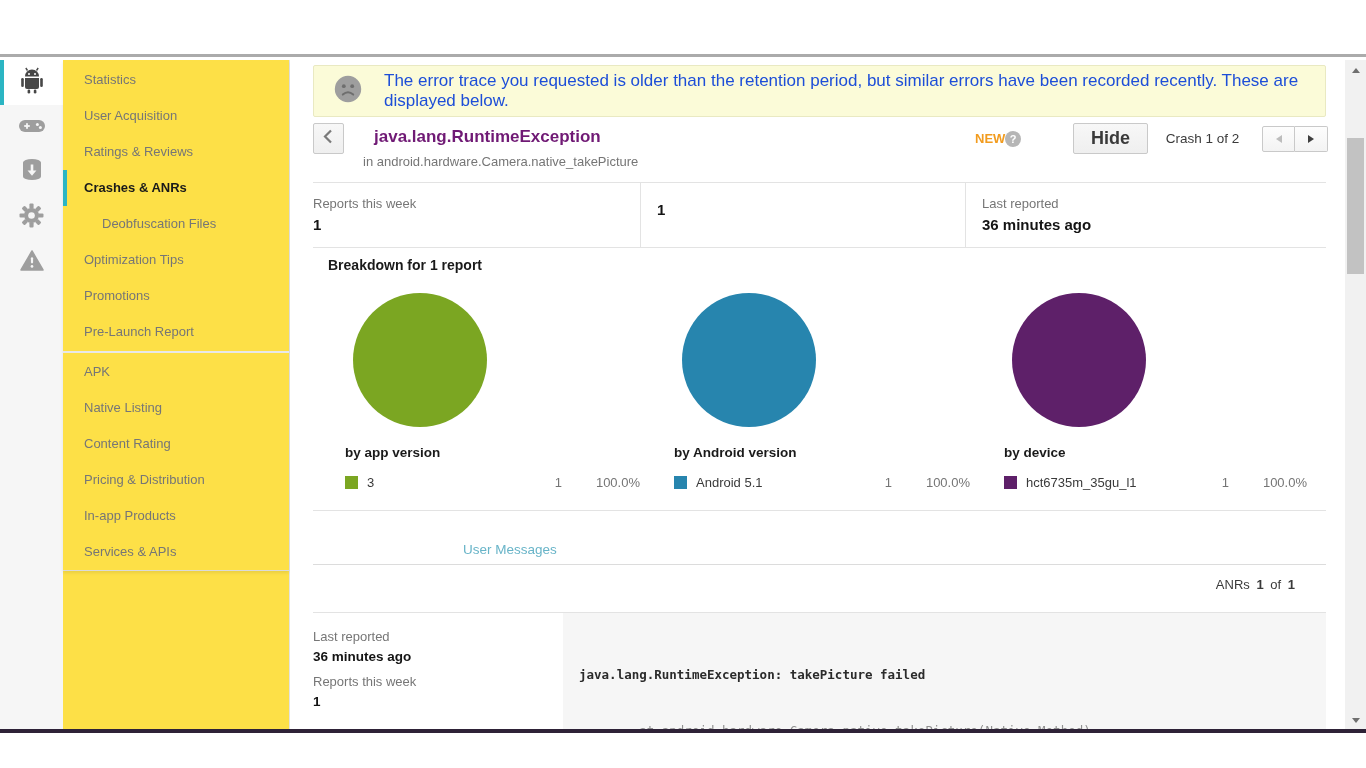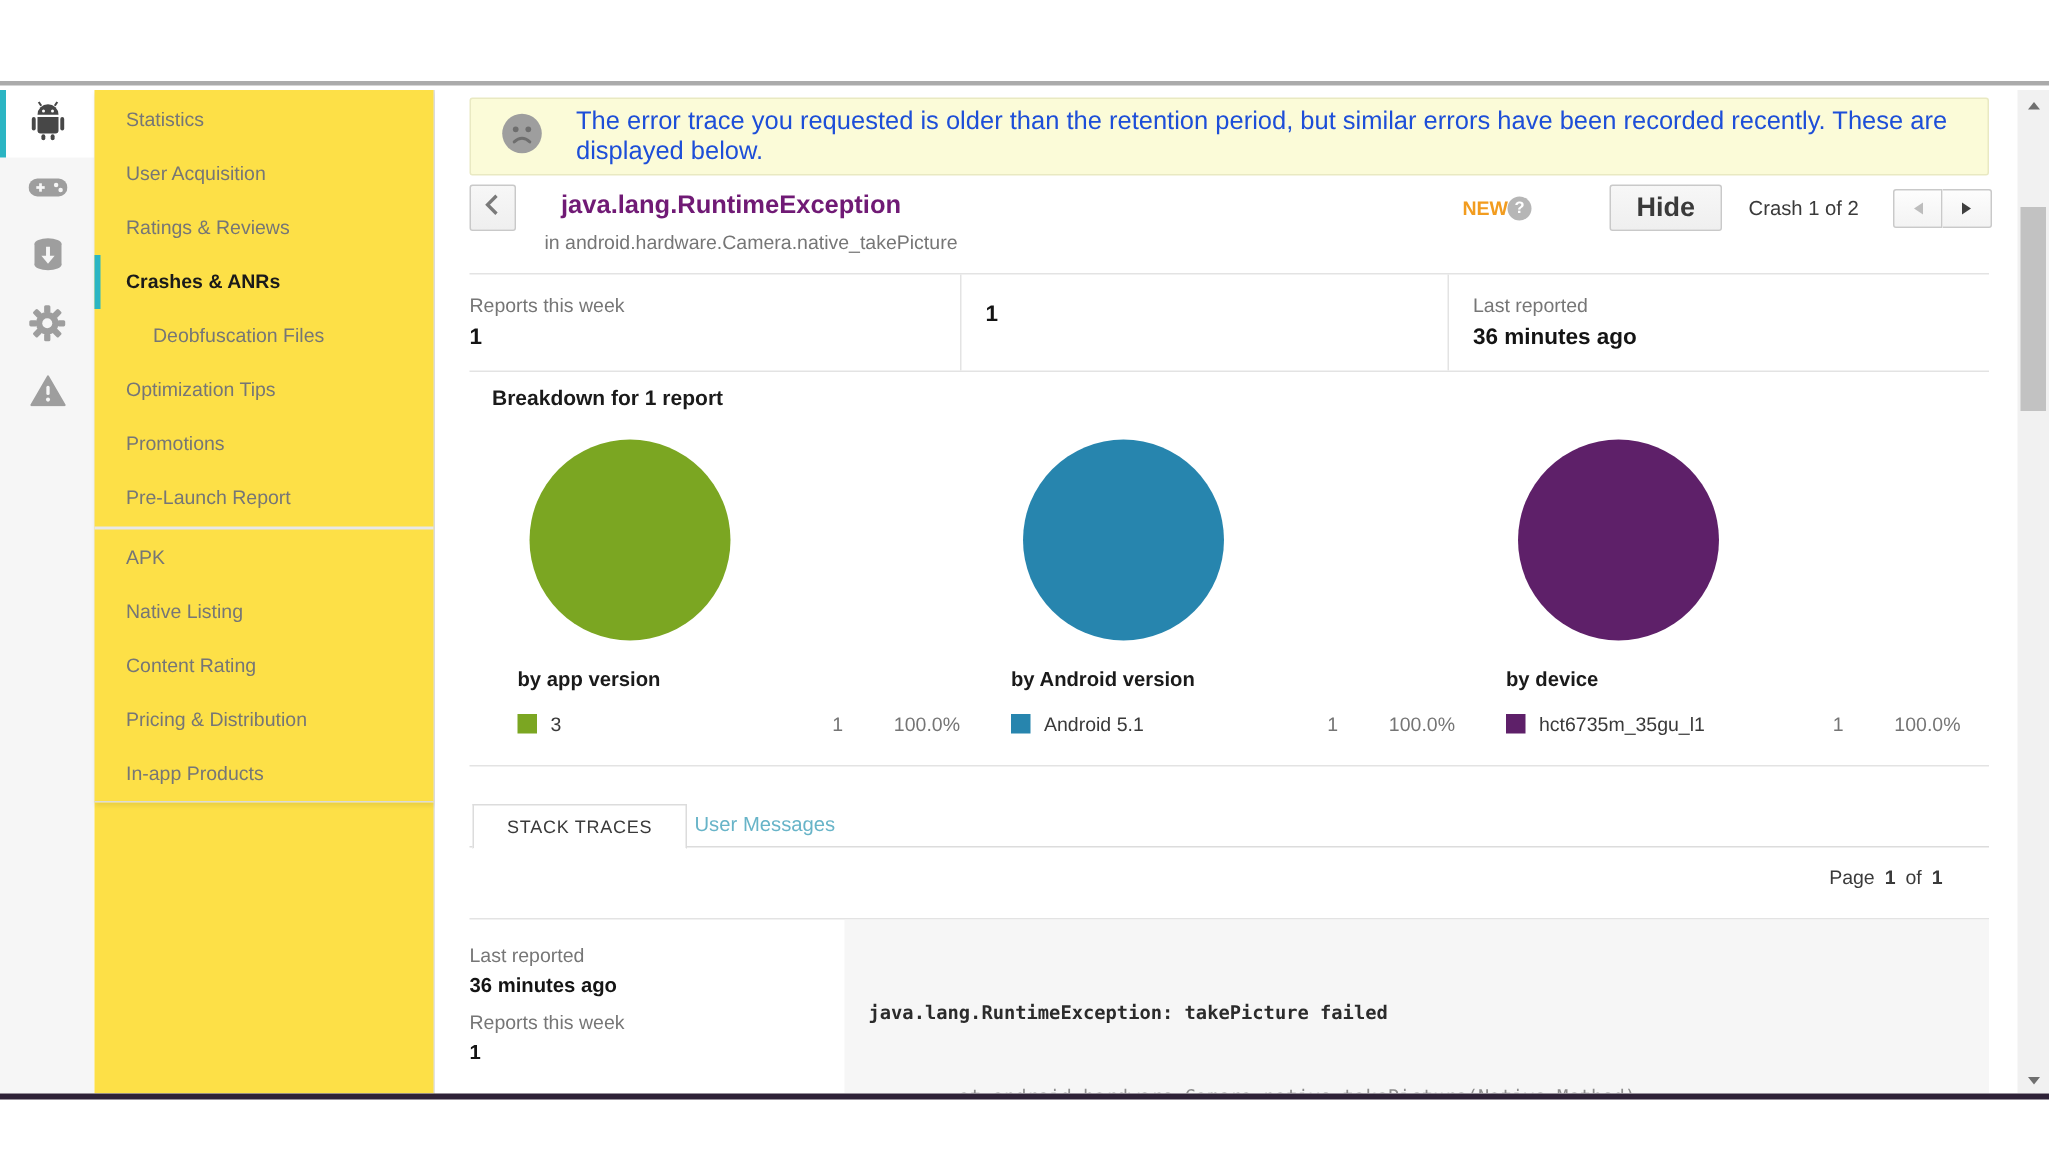--- a/index.html
+++ b/index.html
@@ -190,20 +190,21 @@
       <div class="menu-item indent">Deobfuscation Files</div>
       <div class="menu-item">Optimization Tips</div>
       <div class="menu-item">Promotions</div>
       <div class="menu-item">Pre-Launch Report</div>
       <div class="menu-divider"></div>
       <div class="menu-item">APK</div>
       <div class="menu-item">Native Listing</div>
       <div class="menu-item">Content Rating</div>
       <div class="menu-item">Pricing &amp; Distribution</div>
       <div class="menu-item">In-app Products</div>
+      <div class="menu-item">Services &amp; APIs</div>
     </div>
   </div>
 
   <div id="main">
 
     <div id="banner">
       <span class="face">
         <svg width="28" height="28" viewBox="0 0 28 28">
           <circle cx="14" cy="14" r="13.2" fill="#9E9E9E"></circle>
           <circle cx="9.8" cy="11.2" r="1.9" fill="#6E6E6E"></circle>
@@ -281,26 +282,25 @@
         <span class="swatch" style="background-color: rgb(94, 32, 105);"></span>
         <span class="lname">hct6735m_35gu_l1</span>
         <span class="lcount">1</span>
         <span class="lpercent">100.0%</span>
       </div>
     </div>
 
     <div class="rule" style="top:450px;"></div>
 
     <div id="tabbar">
-      <div id="tab-stack">STACK TRACES</div>
       <div id="tab-user" style="color: rgb(104, 180, 200);">User Messages</div>
     </div>
 
     <div id="page-ind">
-      <span>Page</span>
+      <span>ANRs</span>
       <span class="b">1</span>
       <span>of</span>
       <span class="b">1</span>
     </div>
 
     <div id="trace">
       <div id="trace-meta">
         <div class="tm-label">Last reported</div>
         <div class="tm-value">36 minutes ago</div>
         <div class="tm-gap"></div>

